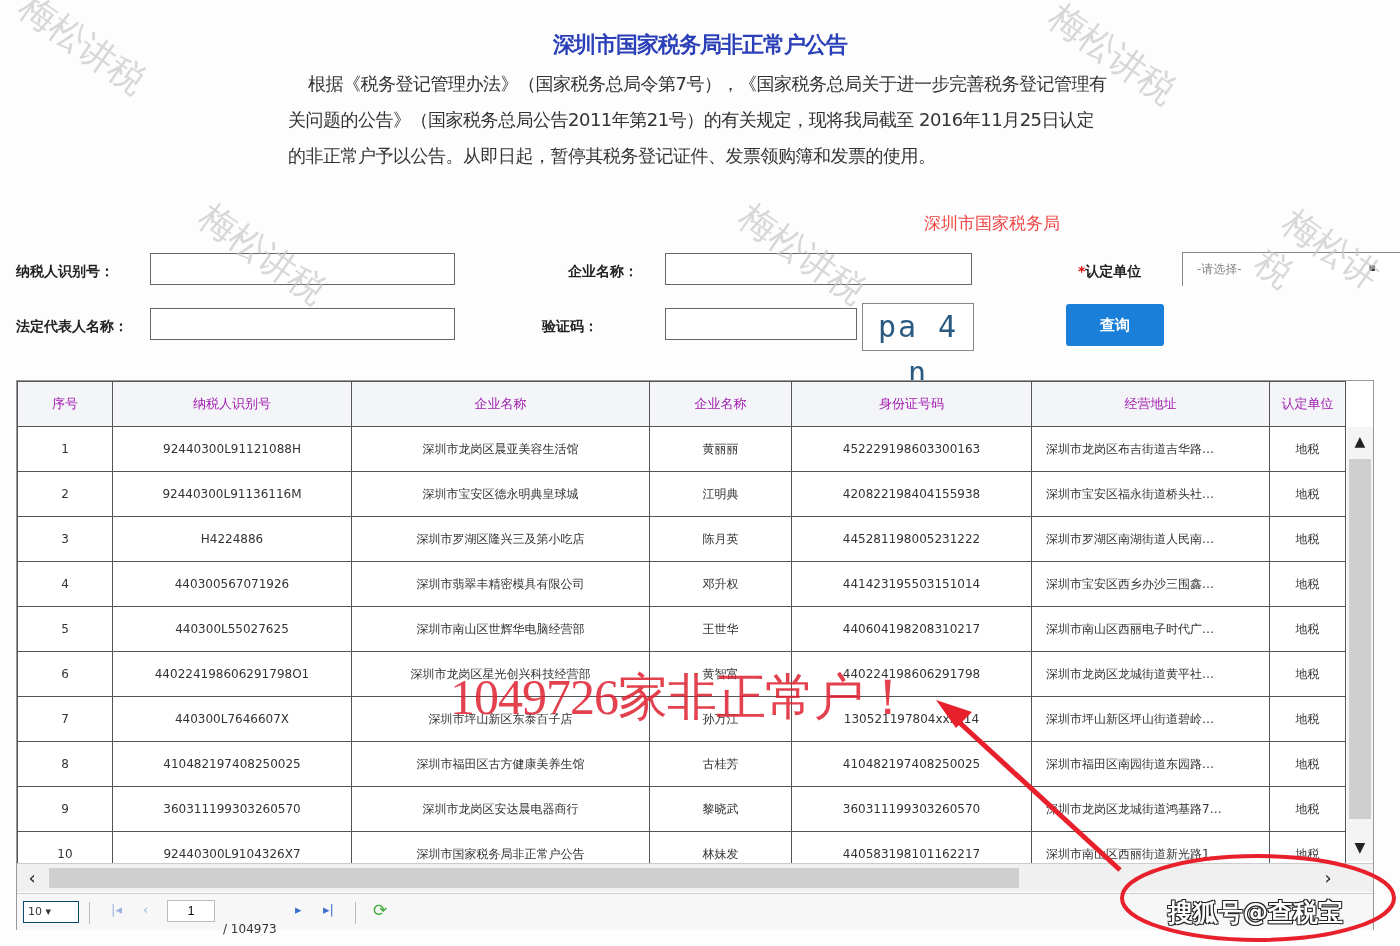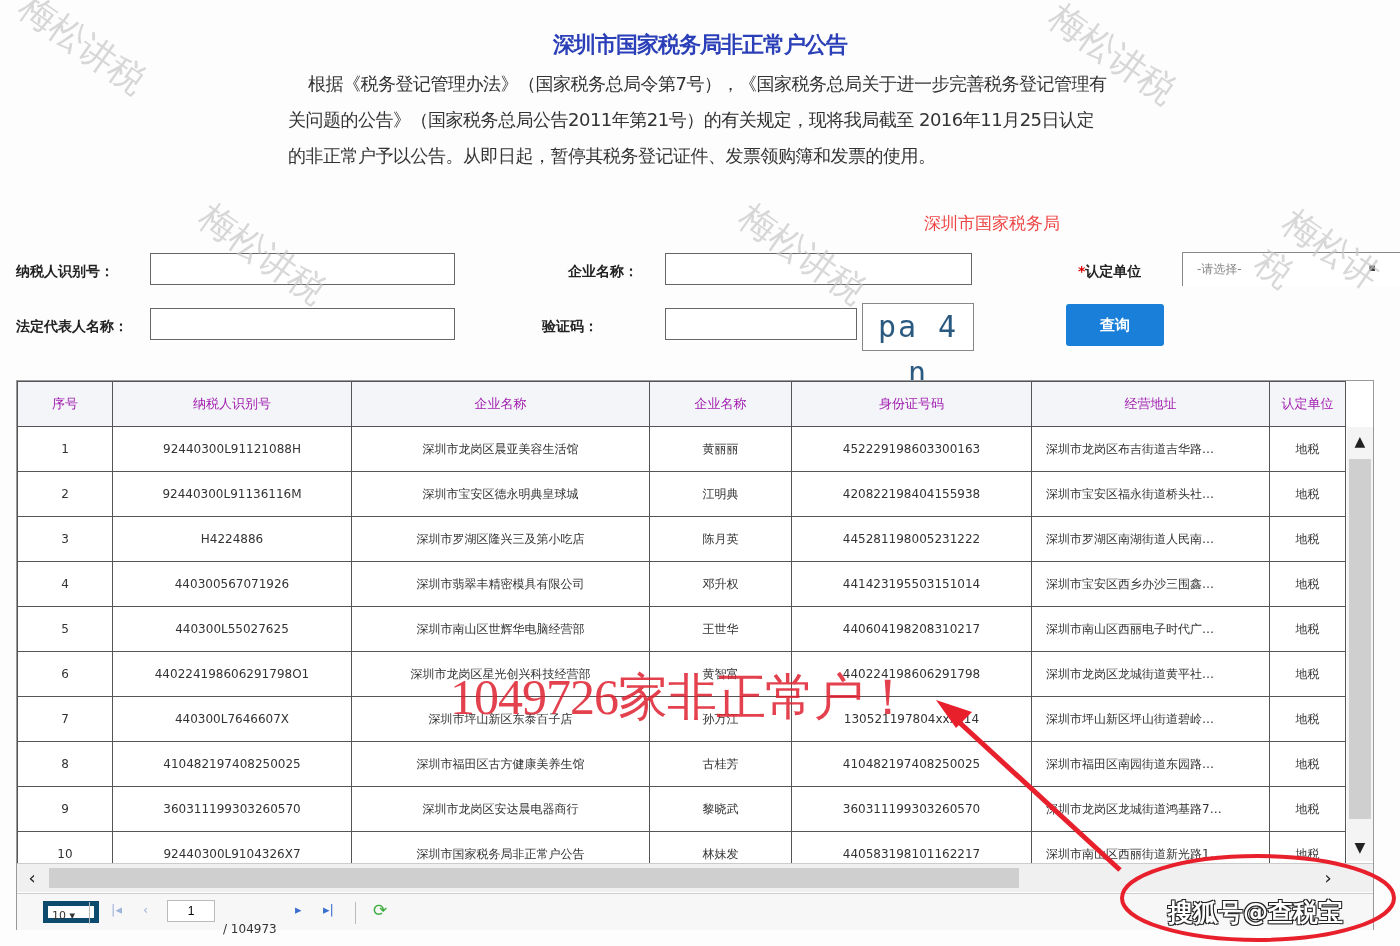--- a/index.html
+++ b/index.html
@@ -25,21 +25,21 @@
   .vscroll { position:absolute; left:1330px; top:46px; width:26px; height:434px; background:#f4f4f4; }
   .vscroll .thumb { position:absolute; left:2px; top:32px; width:22px; height:360px; background:#cfcfcf; }
   .vscroll .up, .vscroll .down { position:absolute; left:0; width:26px; height:28px; text-align:center; font-size:14px; line-height:28px; color:#222; }
   .vscroll .up { top:0; } .vscroll .down { bottom:0; }
   .hscroll { position:absolute; left:0; top:482px; width:1356px; height:28px; background:#f0f0f0; border-top:1px solid #ccc; }
   .hscroll .thumb { position:absolute; left:32px; top:4px; width:970px; height:20px; background:#cfcfcf; }
   .hscroll .left, .hscroll .right { position:absolute; top:0; width:30px; height:28px; text-align:center; line-height:28px; font-size:18px; color:#222; }
   .hscroll .left { left:0; } .hscroll .right { right:30px; }
   .pager { position:absolute; left:0; top:512px; width:1356px; height:36px; background:#f7f7f7; border-top:1px solid #ccc; font-size:12px; }
   .pager > * { position:absolute; top:8px; }
-  .pagesize { left:6px; top:7px; width:56px; height:22px; border:5px solid #0c4a6e; background:#fff; box-sizing:border-box; font-size:11px; padding:3px 4px;margin-left:20px; }
+  .pagesize { left:6px; top:7px; width:56px; height:22px; border:1px solid #0c4a6e; background:#fff; box-sizing:border-box; font-size:11px; padding:3px 4px; }
   .sep { width:1px; height:22px; background:#bbb; }
   .pbtn { font-size:13px; color:#3b6fcf; }
   .pbtn.disabled { color:#9fb4dc; }
   .pageinput { left:150px; top:6px; width:48px; height:22px; border:1px solid #bbb; background:#fff; text-align:center; font-size:12px; box-sizing:border-box; }
   .total { left:206px; top:28px; font-size:12px; }
   .refresh { left:356px; top:6px; font-size:17px; color:#3caa3c; }
   .overlay-text { position:absolute; left:450px; top:664px; font-size:50px; color:#e02030; opacity:0.85; letter-spacing:-1px; font-family:Liberation Serif, serif; }
   .watermark { position:absolute; font-size:36px; color:#c8c8c8; transform:rotate(35deg); opacity:0.7; pointer-events:none; }
   .credit { position:absolute; left:1168px; top:896px; font-size:25px; font-weight:bold; color:#fff; text-shadow:1px 1px 0 #222, -1px -1px 0 #222, 1px -1px 0 #222, -1px 1px 0 #222; }
   svg.annot { position:absolute; left:0; top:0; pointer-events:none; }

